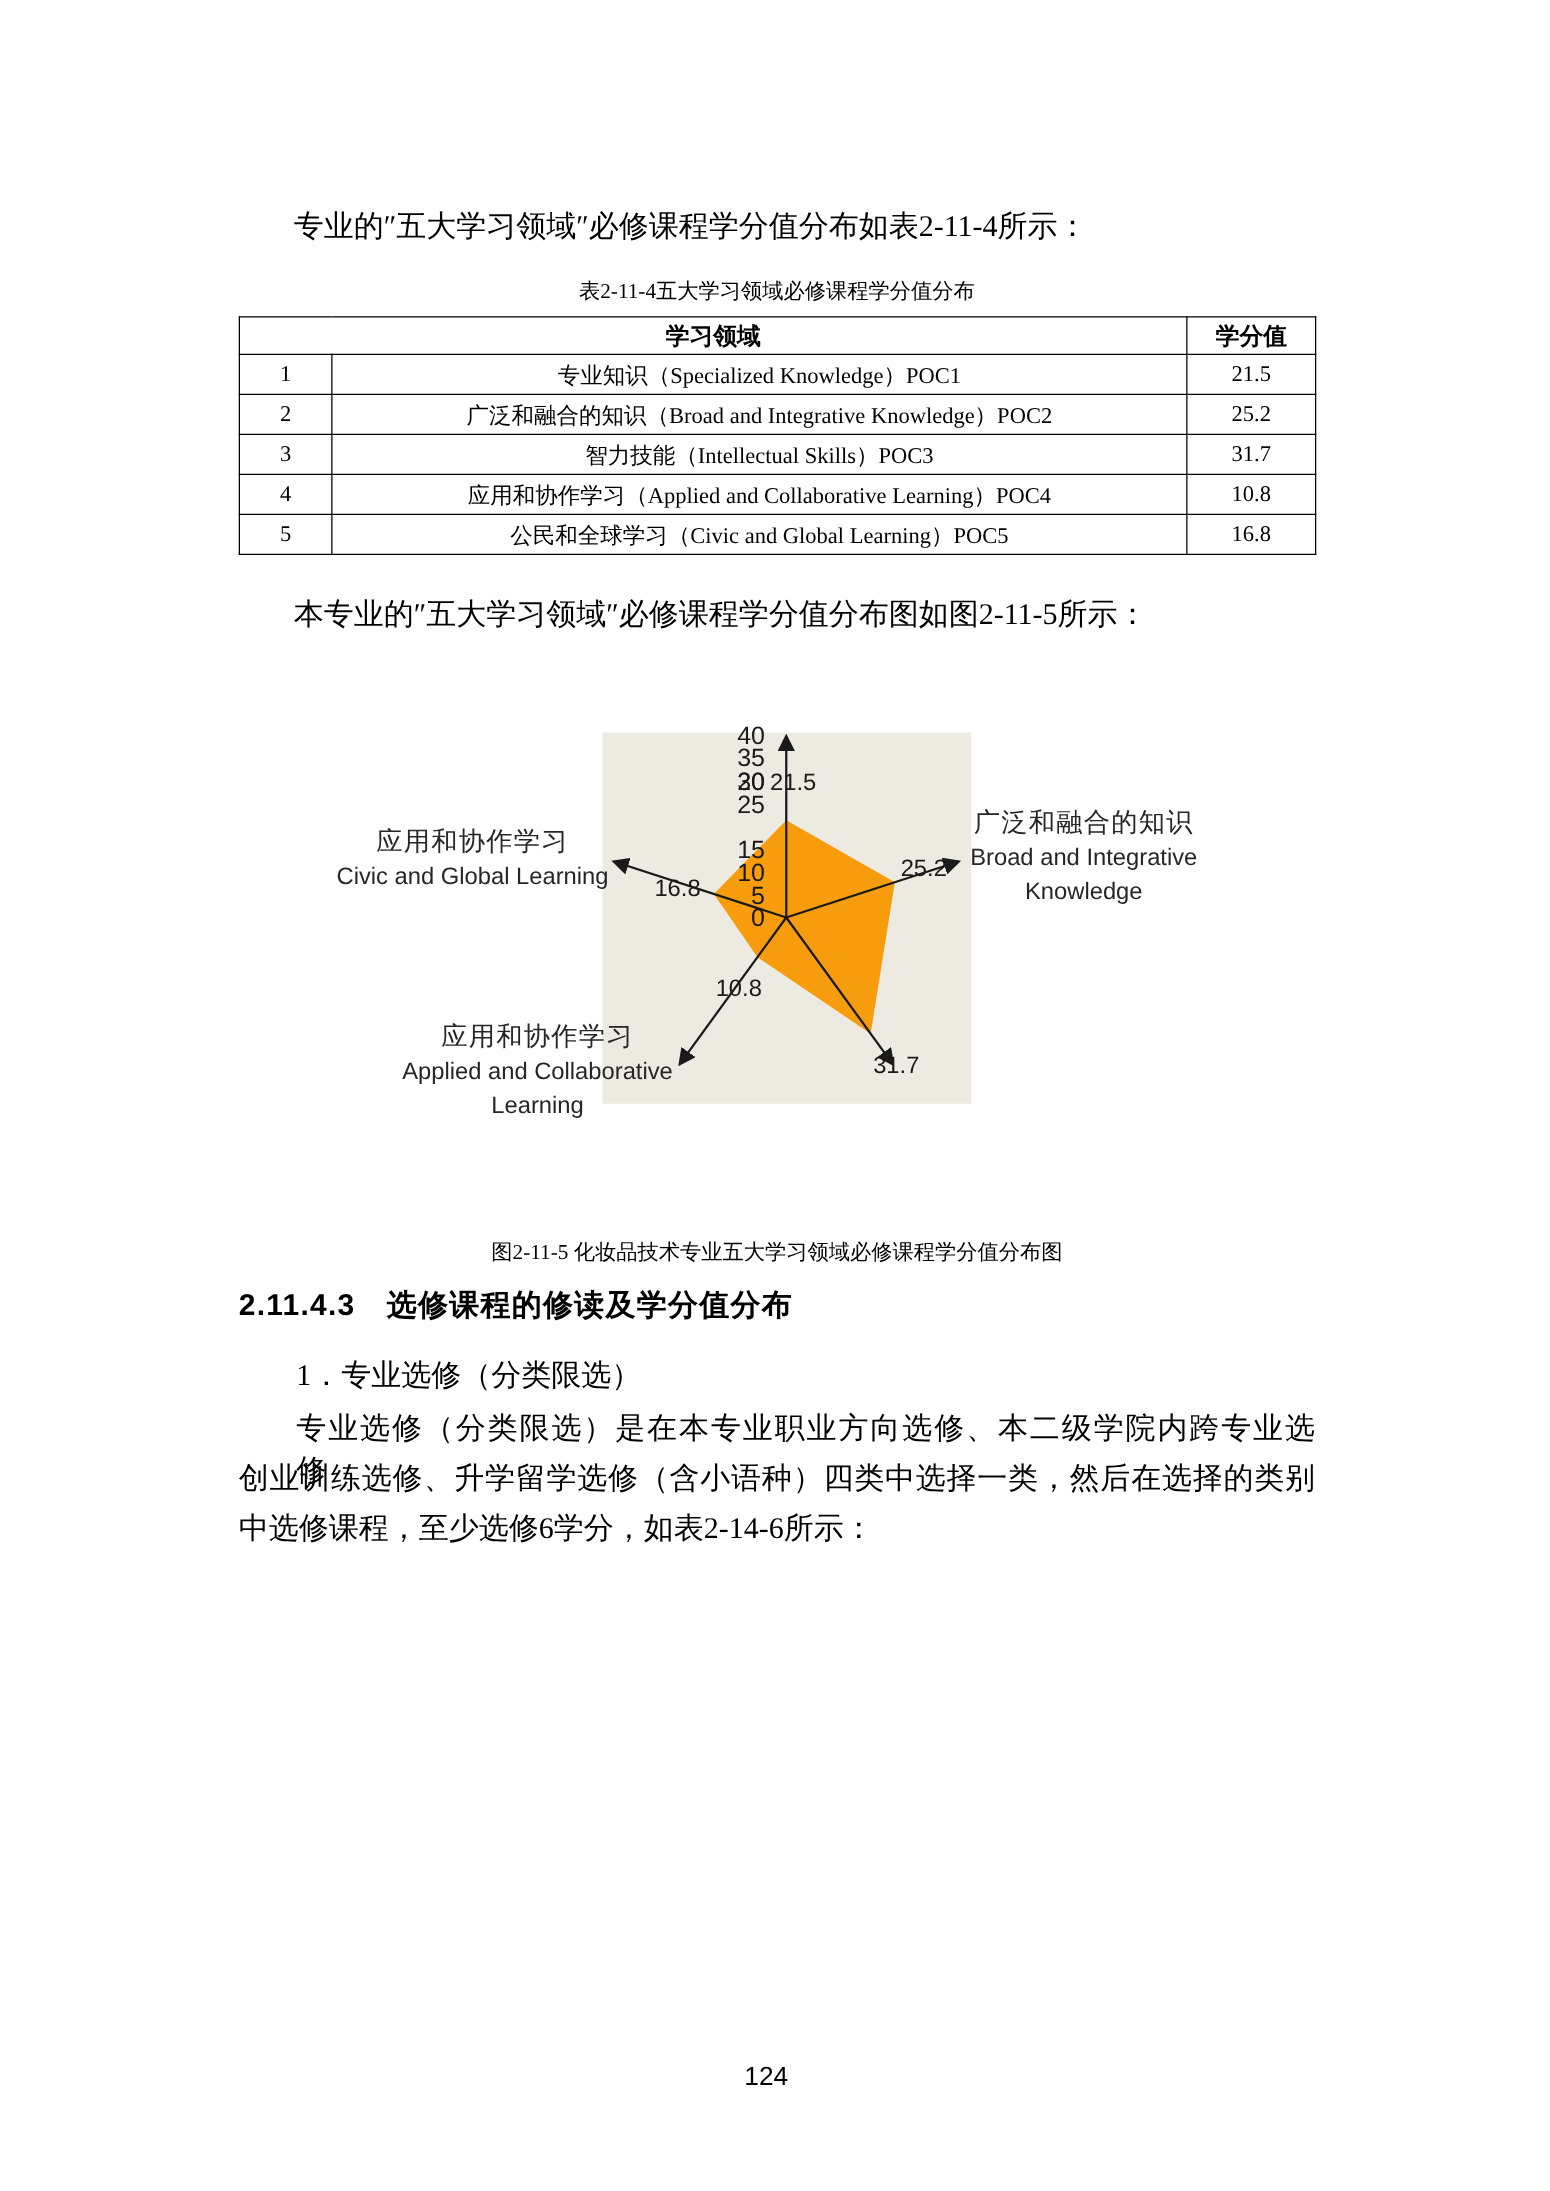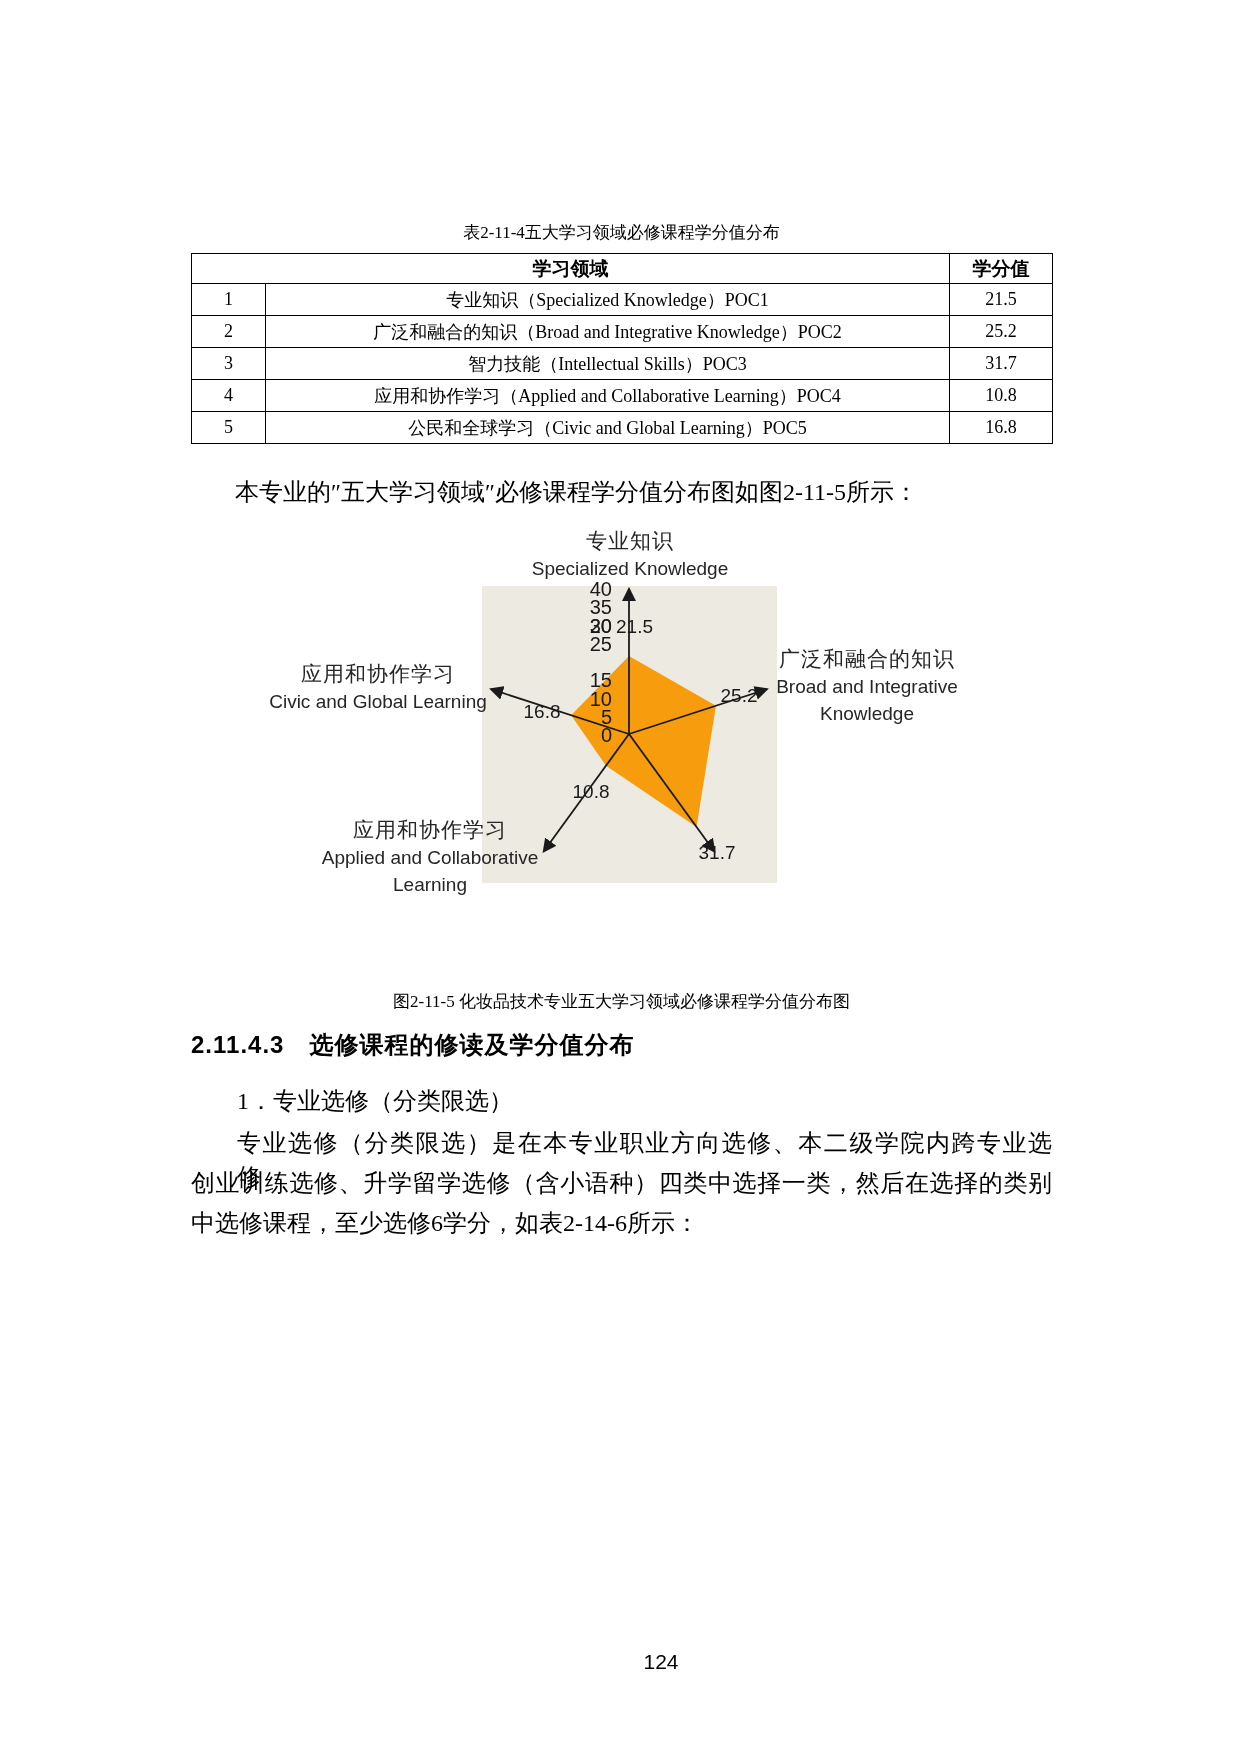--- a/index.html
+++ b/index.html
@@ -30,20 +30,21 @@
         font-size:24px;line-height:32px;letter-spacing:1px;white-space:nowrap;}
   .pagenum{font-family:"Liberation Sans","DejaVu Sans",sans-serif;font-size:21px;line-height:24px;
         text-align:center;}
   svg{position:absolute;left:0;top:0;}
 </style>
 </head>
 <body>
 
 <div id="page">
 
+  <div class="abs para" style="left:235px;top:166px;">专业的″五大学习领域″必修课程学分值分布如表2-11-4所示：</div>
 
   <div class="abs caption" style="left:191px;top:222px;width:861px;">表2-11-4五大学习领域必修课程学分值分布</div>
 
   <table id="credit-table" class="abs" style="left:191px;top:253px;">
     <colgroup>
         <col style="width:74px">
         <col style="width:684px">
         <col style="width:103px">
       </colgroup>
     <tbody>
@@ -89,24 +90,20 @@
     </defs>
   <rect x="482" y="586" width="295" height="297" fill="#ECEAE1"></rect>
       <polygon points="629.0,656.1 715.9,705.8 696.5,827.0 606.0,765.7 571.1,715.2" fill="#F79C0C"></polygon>
       <line x1="629" y1="734" x2="629.0" y2="589.0" stroke="#1A1A1A" stroke-width="1.8" marker-end="url(#arrowhead)"></line>
       <line x1="629" y1="734" x2="766.9" y2="689.2" stroke="#1A1A1A" stroke-width="1.8" marker-end="url(#arrowhead)"></line>
       <line x1="629" y1="734" x2="714.2" y2="851.3" stroke="#1A1A1A" stroke-width="1.8" marker-end="url(#arrowhead)"></line>
       <line x1="629" y1="734" x2="543.8" y2="851.3" stroke="#1A1A1A" stroke-width="1.8" marker-end="url(#arrowhead)"></line>
       <line x1="629" y1="734" x2="491.1" y2="689.2" stroke="#1A1A1A" stroke-width="1.8" marker-end="url(#arrowhead)"></line>
     </svg>
 
-  <div class="chart-label" style="left:500px;top:527px;width:260px;">
-    <div class="zh">专业知识</div>
-    <div class="en">Specialized Knowledge</div>
-  </div>
   <div class="chart-label" style="left:752px;top:645px;width:230px;">
     <div class="zh">广泛和融合的知识</div>
     <div class="en">Broad and Integrative</div>
     <div class="en">Knowledge</div>
   </div>
   <div class="chart-label" style="left:315px;top:816px;width:230px;">
     <div class="zh">应用和协作学习</div>
     <div class="en">Applied and Collaborative</div>
     <div class="en">Learning</div>
   </div>
@@ -134,15 +131,15 @@
   <div class="abs caption" style="left:191px;top:991px;width:861px;">图2-11-5 化妆品技术专业五大学习领域必修课程学分值分布图</div>
 
   <div class="abs heading" style="left:191px;top:1029px;">2.11.4.3　选修课程的修读及学分值分布</div>
 
   <div class="abs para" style="left:237px;top:1085px;">1．专业选修（分类限选）</div>
 
   <div class="abs bodyline j" style="left:191px;top:1126px;width:815px;padding-left:46px;">专业选修（分类限选）是在本专业职业方向选修、本二级学院内跨专业选修、</div>
   <div class="abs bodyline j" style="left:191px;top:1166px;">创业训练选修、升学留学选修（含小语种）四类中选择一类，然后在选择的类别</div>
   <div class="abs bodyline" style="left:191px;top:1206px;">中选修课程，至少选修6学分，如表2-14-6所示：</div>
 
-  <div class="abs pagenum" style="left:576px;top:1650px;width:170px;">124</div>
+  <div class="abs pagenum" style="left:528px;top:1650px;width:170px;">124</div>
 
 </div>
 
 </body></html>

